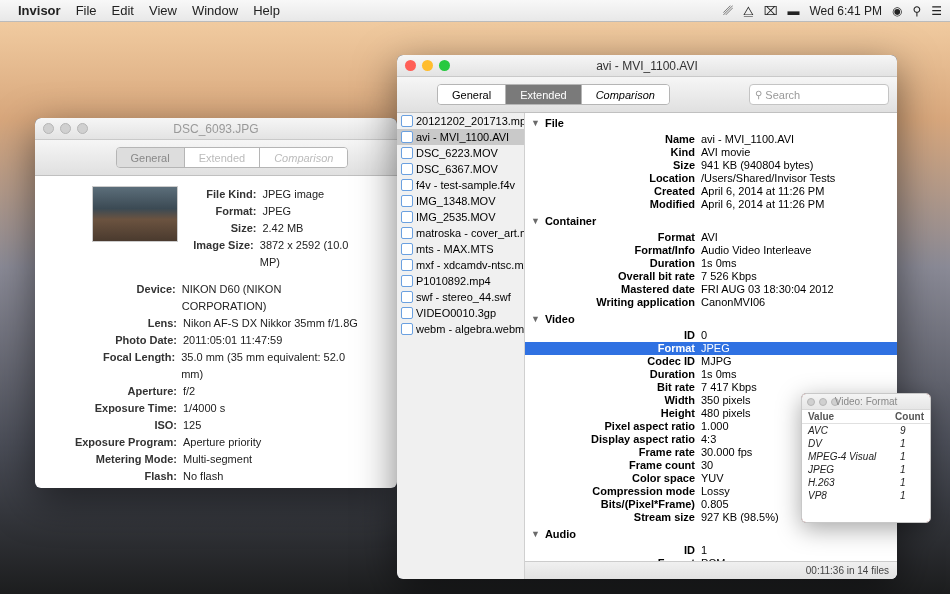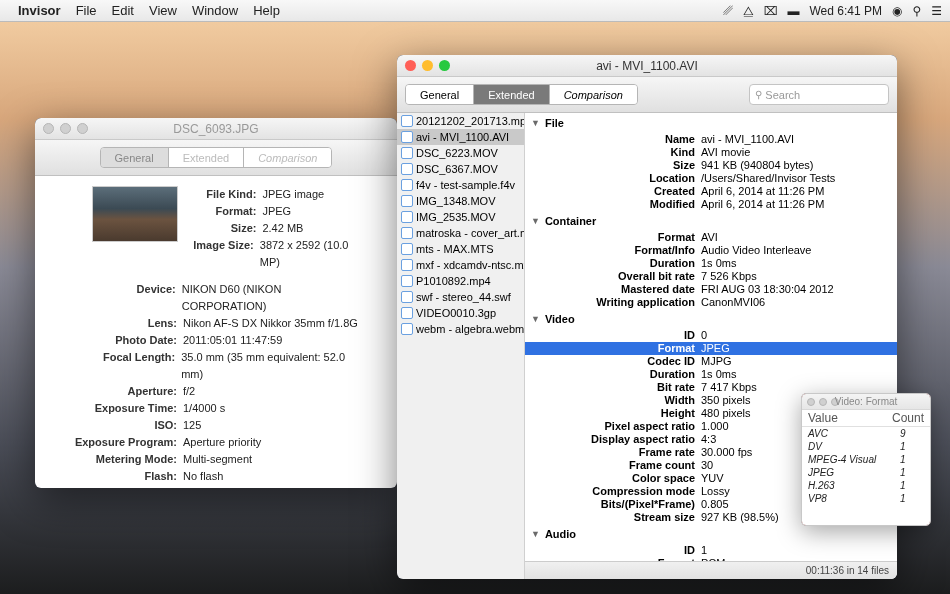--- a/index.html
+++ b/index.html
@@ -12,21 +12,21 @@
 .menubar .ricon { margin-left: 10px; font-size: 12px; }
 .window { position: absolute; background: #0f172a; border-radius: 6px; box-shadow: 0 12px 40px rgba(0,0,0,0.5); overflow: hidden; font-size: 11px; }
 .titlebar { height: 22px; background: linear-gradient(#f6f6f6,#e3e3e3); border-bottom: 1px solid #c9c9c9; display: flex; align-items: center; position: relative; }
 .dots { display: flex; gap: 6px; padding-left: 8px; }
 .dot { width: 11px; height: 11px; border-radius: 50%; }
 .dot.r { background: #ff5f57; } .dot.y { background: #ffbd2e; } .dot.g { background: #28c940; }
 .dot.grey { background: #d0d0d0; border: 1px solid #b5b5b5; }
 .title { position: absolute; left: 0; right: 0; text-align: center; font-size: 12px; color: #333; pointer-events: none; }
 .title.dim { color: #999; }
 .toolbar { height: 36px; background: linear-gradient(#f6f6f6,#e0e0e0); border-bottom: 1px solid #c0c0c0; display: flex; align-items: center; justify-content: center; gap: 8px; padding: 0 8px; }
-.seg { display: flex; border: 1px solid #b5b5b5; border-radius: 4px; overflow: hidden; font-size: 11px; height: 21px; }
+.seg { display: flex; border: 1px solid #b5b5b5; border-radius: 4px; overflow: hidden; font-size: 11px; height: 21px; margin-left: 32px; }
 .seg > div { padding: 3px 14px; background: #fff; border-right: 1px solid #b5b5b5; cursor: default; display: flex; align-items: center; }
 .seg > div:last-child { border-right: none; font-style: italic; }
 .seg > div.sel { background: #7a7a7a; color: #fff; }
 .seg.dim > div { color: #bbb; }
 .seg.dim > div.sel { background: #ddd; color: #888; }
 .search { display: flex; align-items: center; border: 1px solid #c4c4c4; border-radius: 4px; height: 21px; padding: 0 5px; background: #fff; color: #999; font-size: 11px; width: 140px; }
 .search .ico { margin-right: 3px; font-size: 10px; }
 .content1 { padding: 10px 30px; background: #fff; height: 330px; overflow: auto; }
 .row1 { display: flex; align-items: flex-start; margin-bottom: 10px; margin-left: 27px; }
 .thumb { width: 90px; height: 56px; margin-right: 14px; background: linear-gradient(#5c6e7a 0%,#3b4a54 40%,#6b5340 60%,#4a3a2e 100%); border: 1px solid #ccc; }
@@ -48,21 +48,21 @@
 .drow .dk { width: 176px; text-align: right; padding-right: 6px; font-weight: 600; }
 .drow .dv { flex: 1; }
 .drow.hl { background: #2f71e2; color: #fff; }
 .statusbar { position: absolute; bottom: 0; left: 128px; right: 0; height: 18px; background: linear-gradient(#f0f0f0,#e2e2e2); border-top: 1px solid #ccc; display: flex; align-items: center; justify-content: flex-end; padding: 0 8px; font-size: 10px; color: #444; }
 
 .popup { position: absolute; background: #7f1d1d; border: 1px solid #c8c8c8; border-radius: 5px; box-shadow: 0 6px 24px rgba(0,0,0,0.35); font-size: 10px; overflow: hidden; }
 .poptitle { height: 16px; background: linear-gradient(#f4f4f4,#e6e6e6); border-bottom: 1px solid #d8d8d8; display: flex; align-items: center; position: relative; }
 .poptitle .pd { display: flex; gap: 4px; padding-left: 5px; }
 .poptitle .pd .dot { width: 8px; height: 8px; }
 .poptitle .pt { position: absolute; left: 0; right: 0; text-align: center; font-size: 10px; color: #888; }
-.pophead { display: flex; background: #fff; border-bottom: 1px solid #e0e0e0; font-size: 12px; color: #555; }
+.pophead { display: flex; background: #fff; border-bottom: 1px solid #e0e0e0; font-size: 10px; color: #555; font-weight: bold; }
 .pophead > div, .poprow > div { padding: 1px 6px; }
 .poprow { display: flex; background: #fff; color: #222; font-style: italic; }
 .pc1 { width: 92px; } .pc2 { flex: 1; text-align: left; }
 </style>
 </head>
 <body>
 
 <div class="menubar">
   <span class="apple"></span>
   <span class="mitem bold">Invisor</span>

